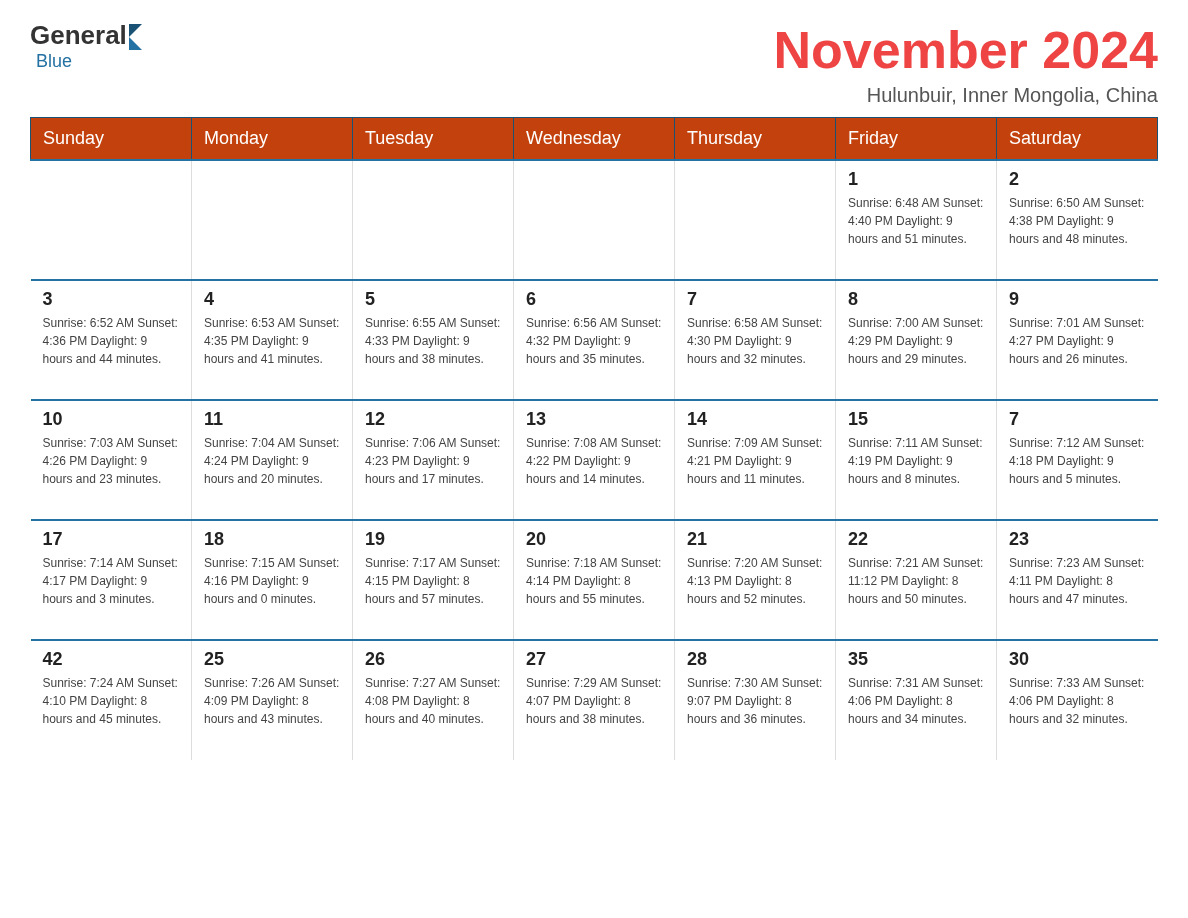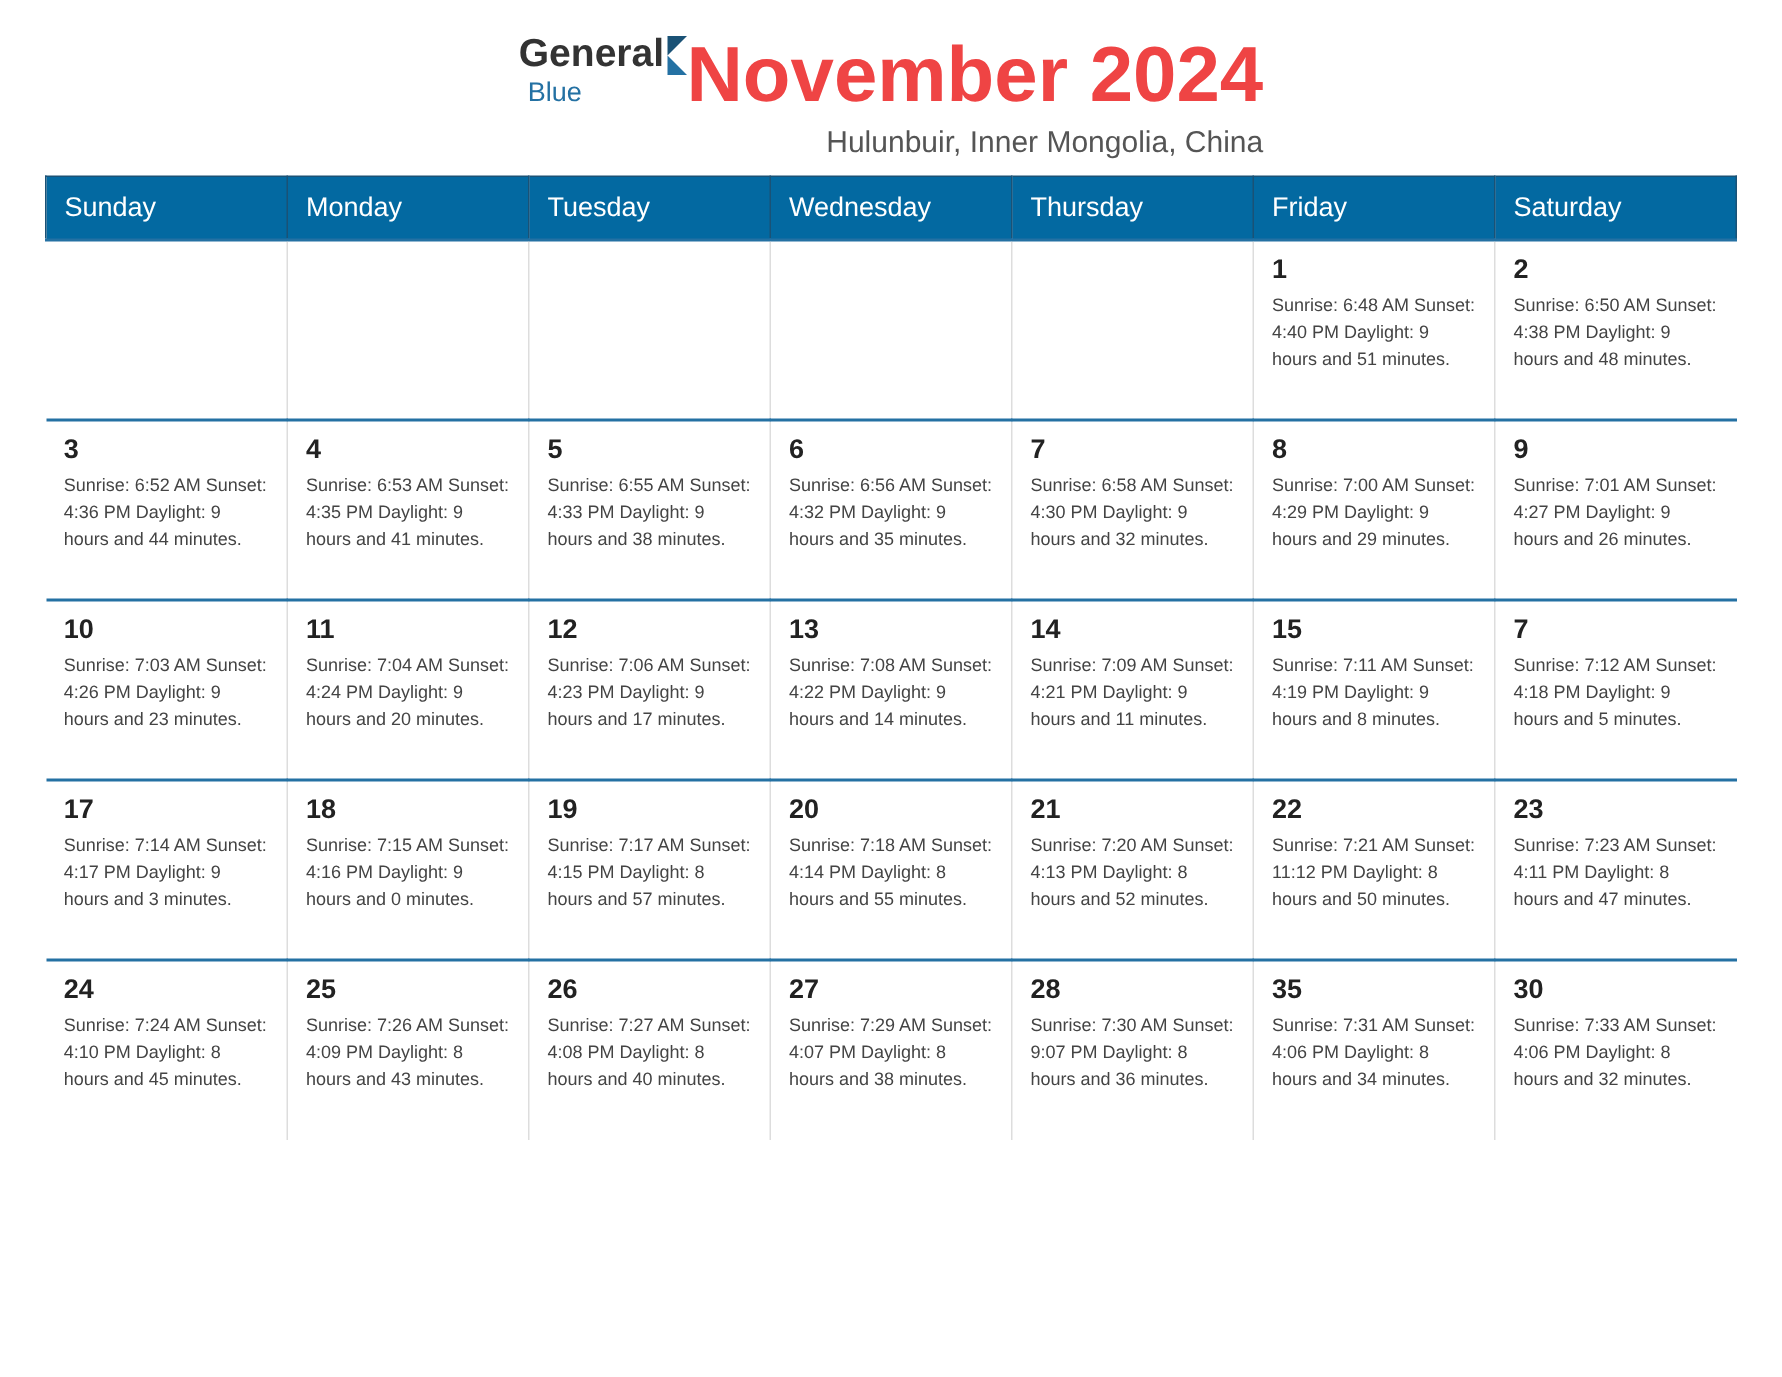--- a/index.html
+++ b/index.html
@@ -5,21 +5,21 @@
     * { margin: 0; padding: 0; box-sizing: border-box; }
     body {
       font-family: Arial, sans-serif;
       background: #fff;
       width: 1188px;
       min-height: 918px;
       padding: 20px 30px;
     }
     .header-section {
       display: flex;
-      justify-content: center;
+      justify-content: space-between;
       align-items: flex-start;
       margin-bottom: 10px;
     }
     .logo {
       display: flex;
       flex-direction: column;
       align-items: flex-start;
     }
     .logo-text {
       display: flex;
@@ -48,21 +48,21 @@
       font-size: 20px;
       color: #555;
       margin-top: 4px;
     }
     .calendar-table {
       width: 100%;
       border-collapse: collapse;
       margin-top: 10px;
     }
     .calendar-table thead tr {
-      background-color: #0369a1;
+      background-color: #c2410c;
     }
     .calendar-table thead th {
       color: #fff;
       font-size: 18px;
       font-weight: normal;
       padding: 10px 12px;
       text-align: left;
       border: 1px solid #1a5276;
     }
     .calendar-table tbody tr {
@@ -277,21 +277,21 @@
         </td>
         <td>
           <span class="day-number">23</span>
           <div class="day-info">Sunrise: 7:23 AM
 Sunset: 4:11 PM
 Daylight: 8 hours and 47 minutes.</div>
         </td>
       </tr>
       <tr>
         <td>
-          <span class="day-number">24</span>
+          <span class="day-number">42</span>
           <div class="day-info">Sunrise: 7:24 AM
 Sunset: 4:10 PM
 Daylight: 8 hours and 45 minutes.</div>
         </td>
         <td>
           <span class="day-number">25</span>
           <div class="day-info">Sunrise: 7:26 AM
 Sunset: 4:09 PM
 Daylight: 8 hours and 43 minutes.</div>
         </td>

